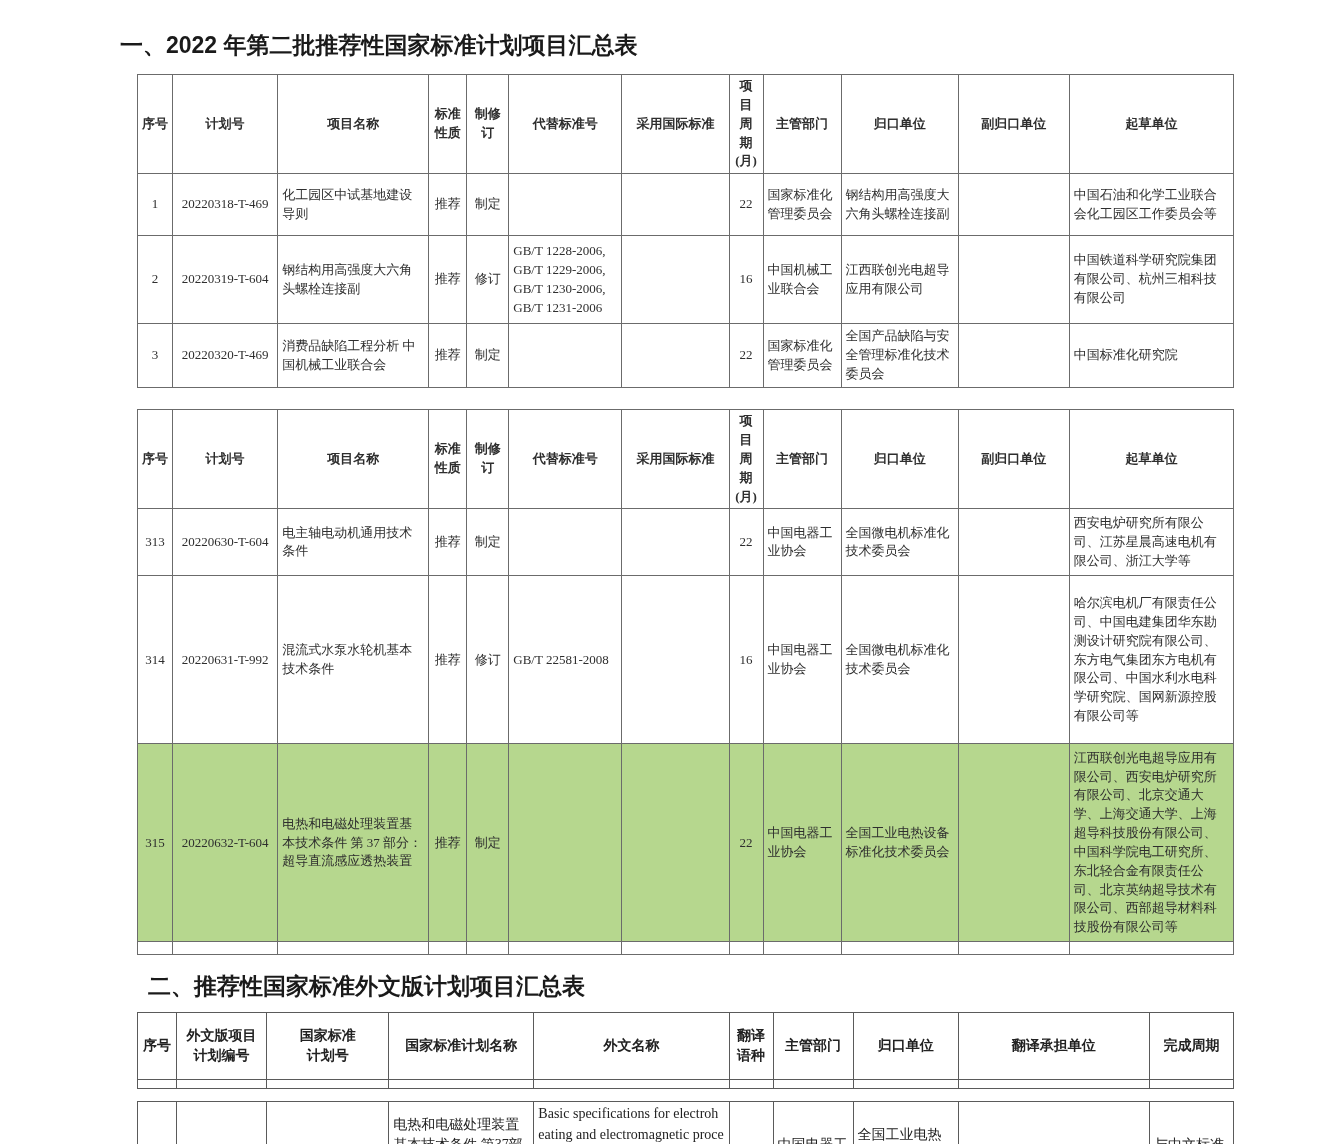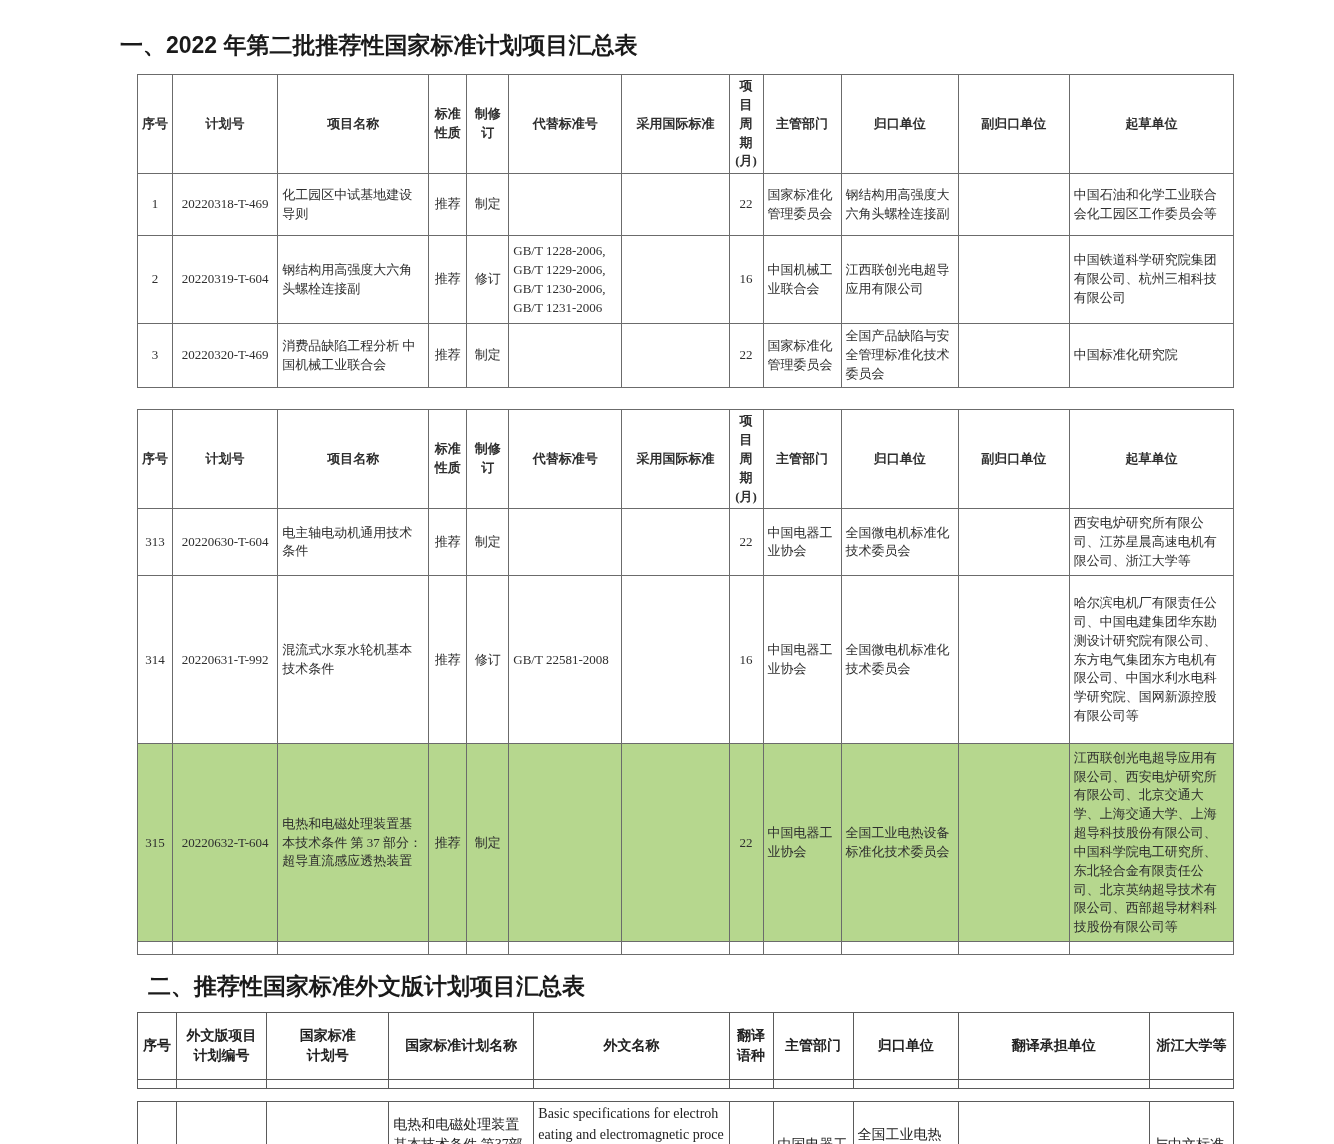--- a/index.html
+++ b/index.html
@@ -269,21 +269,21 @@
 计划编号</th>
       <th>国家标准
 计划号</th>
       <th>国家标准计划名称</th>
       <th>外文名称</th>
       <th>翻译
 语种</th>
       <th>主管部门</th>
       <th>归口单位</th>
       <th>翻译承担单位</th>
-      <th>浙江大学等</th>
+      <th>完成周期</th>
     </tr>
     <tr class="sliver3">
       <td></td>
         <td></td>
         <td></td>
       <td></td>
         <td></td>
         <td></td>
       <td></td>
         <td></td>

